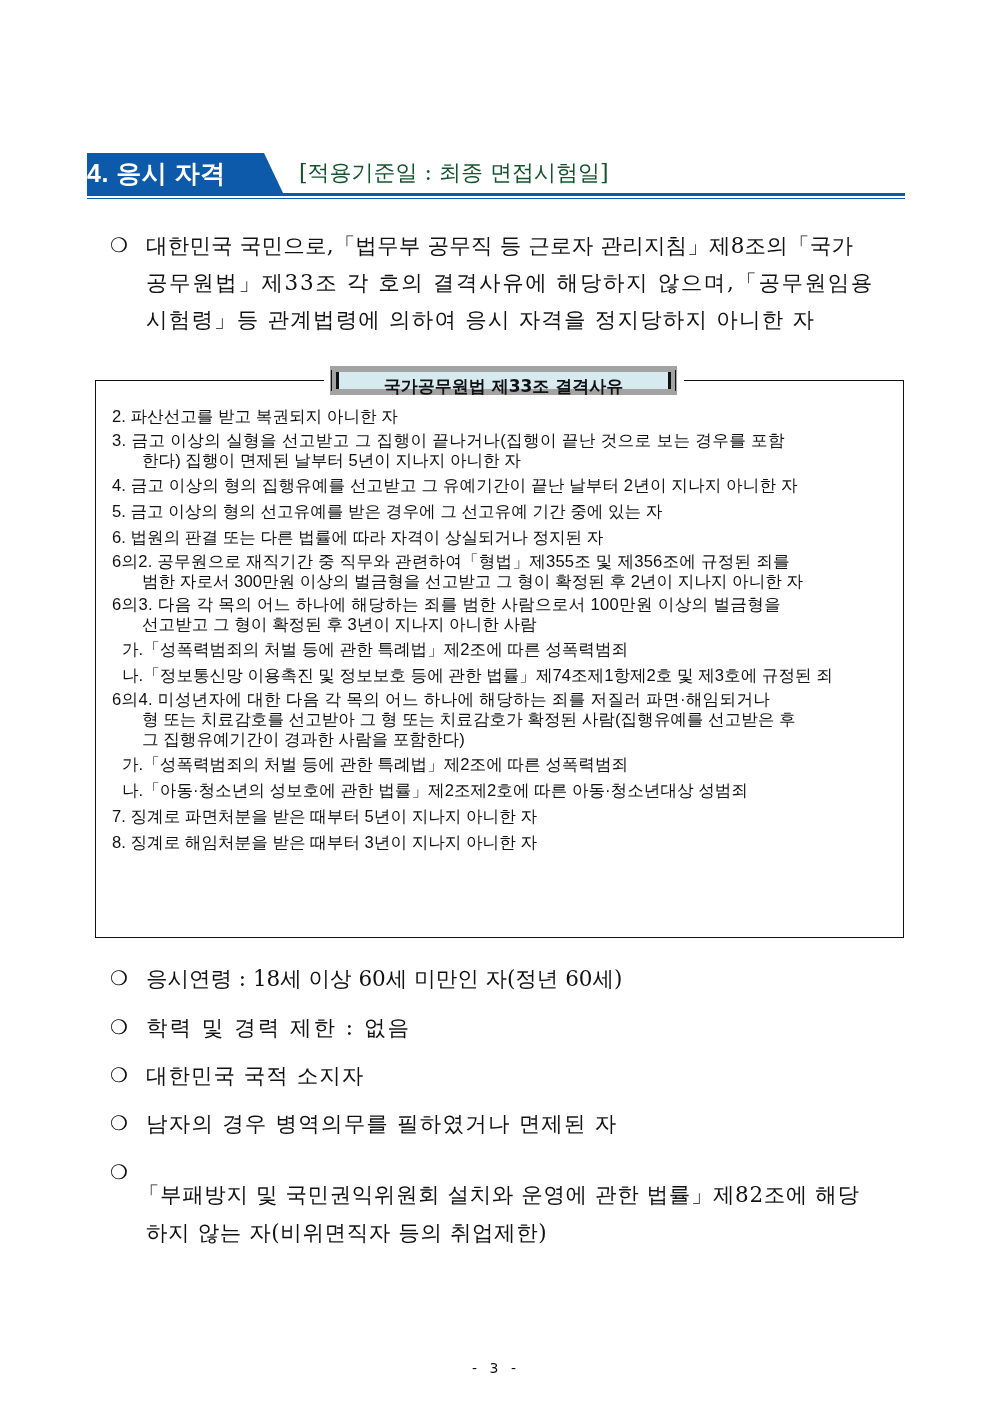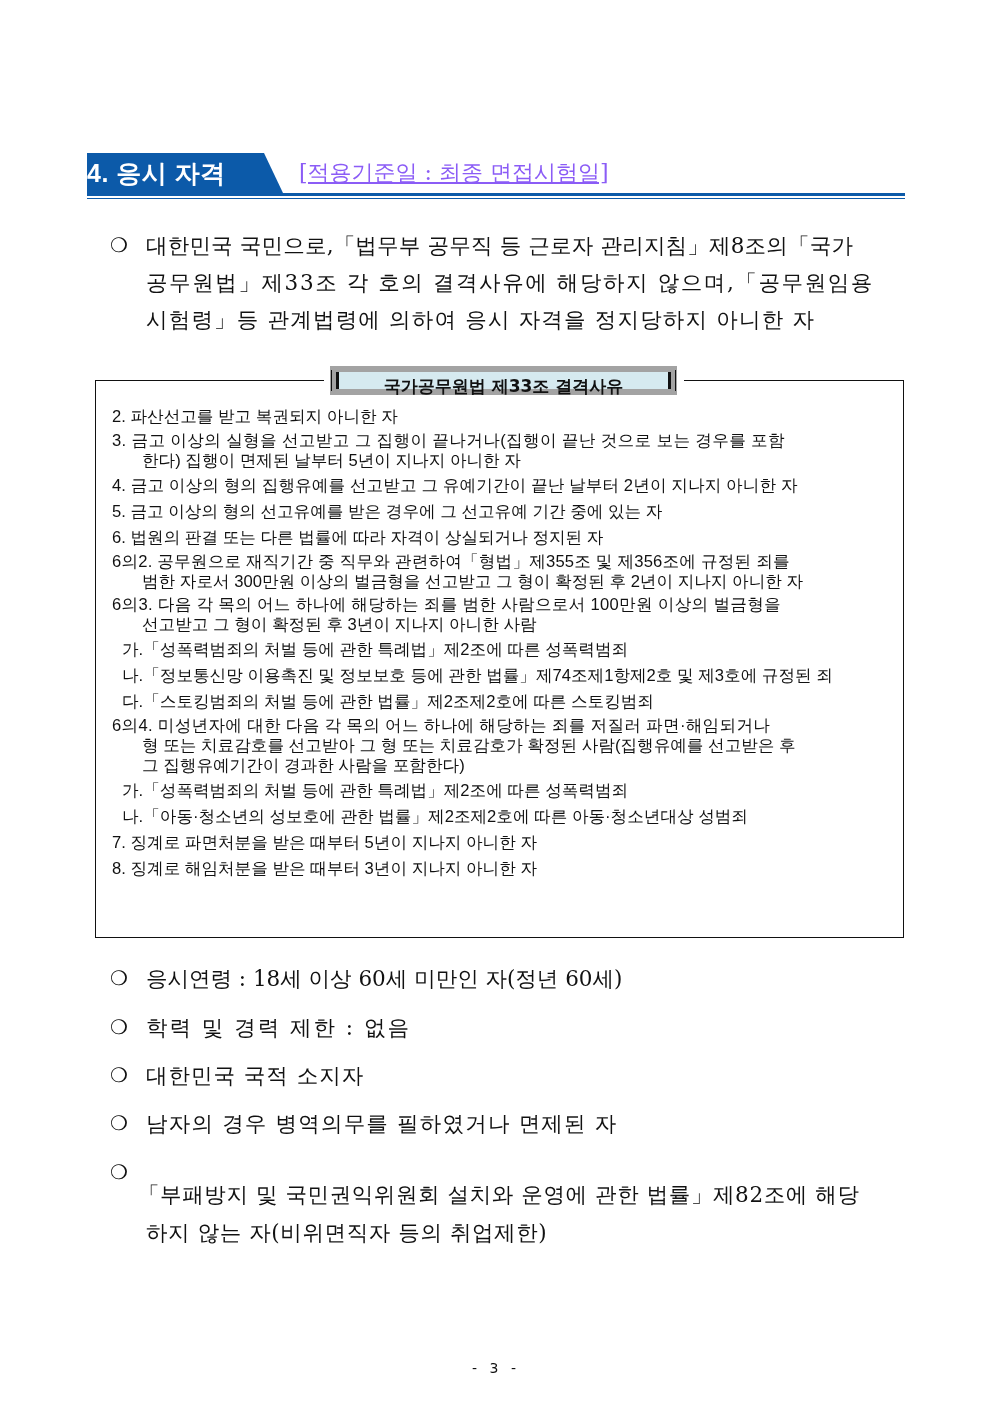--- a/index.html
+++ b/index.html
@@ -15,22 +15,21 @@
     .sec-tab {
       position: absolute; left: 0; top: 0; height: 40px; width: 196px;
       background: #0c5aa9;
       clip-path: polygon(0 0, 177px 0, 196px 40px, 0 40px);
       color: #fff; font-weight: bold; font-size: 25px; line-height: 40px;
       box-sizing: border-box; letter-spacing: 0.5px;
       font-family: "Liberation Sans", "DejaVu Sans", sans-serif;
     }
     .sec-sub {
       position: absolute; left: 212px; top: 4px; font-size: 22px; line-height: 32px;
-      color: #8b5cf6;
-      text-decoration: underline;
+      color: #14532d;
     }
     .rule-thick { position: absolute; left: 0; right: 0; top: 40px; height: 3px; background: #0c5aa9; }
     .rule-thin  { position: absolute; left: 0; right: 0; top: 45px; height: 1px; background: #0c5aa9; }
 
     
     .bullet {
       position: absolute; left: 110px; width: 800px;
       font-size: 21.5px; line-height: 37px;
     }
     .bullet .mark {
@@ -117,21 +116,20 @@
     </div>
   <div class="item" style="line-height:20px;">
     <span class="first" style="letter-spacing:0.2px;">6의2. 공무원으로 재직기간 중 직무와 관련하여「형법」제355조 및 제356조에 규정된 죄를</span>
     <span class="cont">범한 자로서 300만원 이상의 벌금형을 선고받고 그 형이 확정된 후 2년이 지나지 아니한 자</span>
   </div>
   <div class="item">
     <span class="first" style="line-height:20px;letter-spacing:0.3px;">6의3. 다음 각 목의 어느 하나에 해당하는 죄를 범한 사람으로서 100만원 이상의 벌금형을</span>
     <span class="cont" style="line-height:20px;margin-bottom:3px;">선고받고 그 형이 확정된 후 3년이 지나지 아니한 사람</span>
     <div class="sub">가.「성폭력범죄의 처벌 등에 관한 특례법」제2조에 따른 성폭력범죄</div>
     <div class="sub">나.「정보통신망 이용촉진 및 정보보호 등에 관한 법률」제74조제1항제2호 및 제3호에 규정된 죄</div>
-    <div class="sub">다.「스토킹범죄의 처벌 등에 관한 법률」제2조제2호에 따른 스토킹범죄</div>
   </div>
   <div class="item">
     <span class="first" style="line-height:20px;letter-spacing:0.3px;">6의4. 미성년자에 대한 다음 각 목의 어느 하나에 해당하는 죄를 저질러 파면·해임되거나</span>
     <span class="cont" style="line-height:20px;">형 또는 치료감호를 선고받아 그 형 또는 치료감호가 확정된 사람(집행유예를 선고받은 후</span>
     <span class="cont" style="line-height:20px;margin-bottom:3px;">그 집행유예기간이 경과한 사람을 포함한다)</span>
     <div class="sub">가.「성폭력범죄의 처벌 등에 관한 특례법」제2조에 따른 성폭력범죄</div>
     <div class="sub">나.「아동·청소년의 성보호에 관한 법률」제2조제2호에 따른 아동·청소년대상 성범죄</div>
   </div>
   <div class="item">
       <span class="first">7. 징계로 파면처분을 받은 때부터 5년이 지나지 아니한 자</span>

